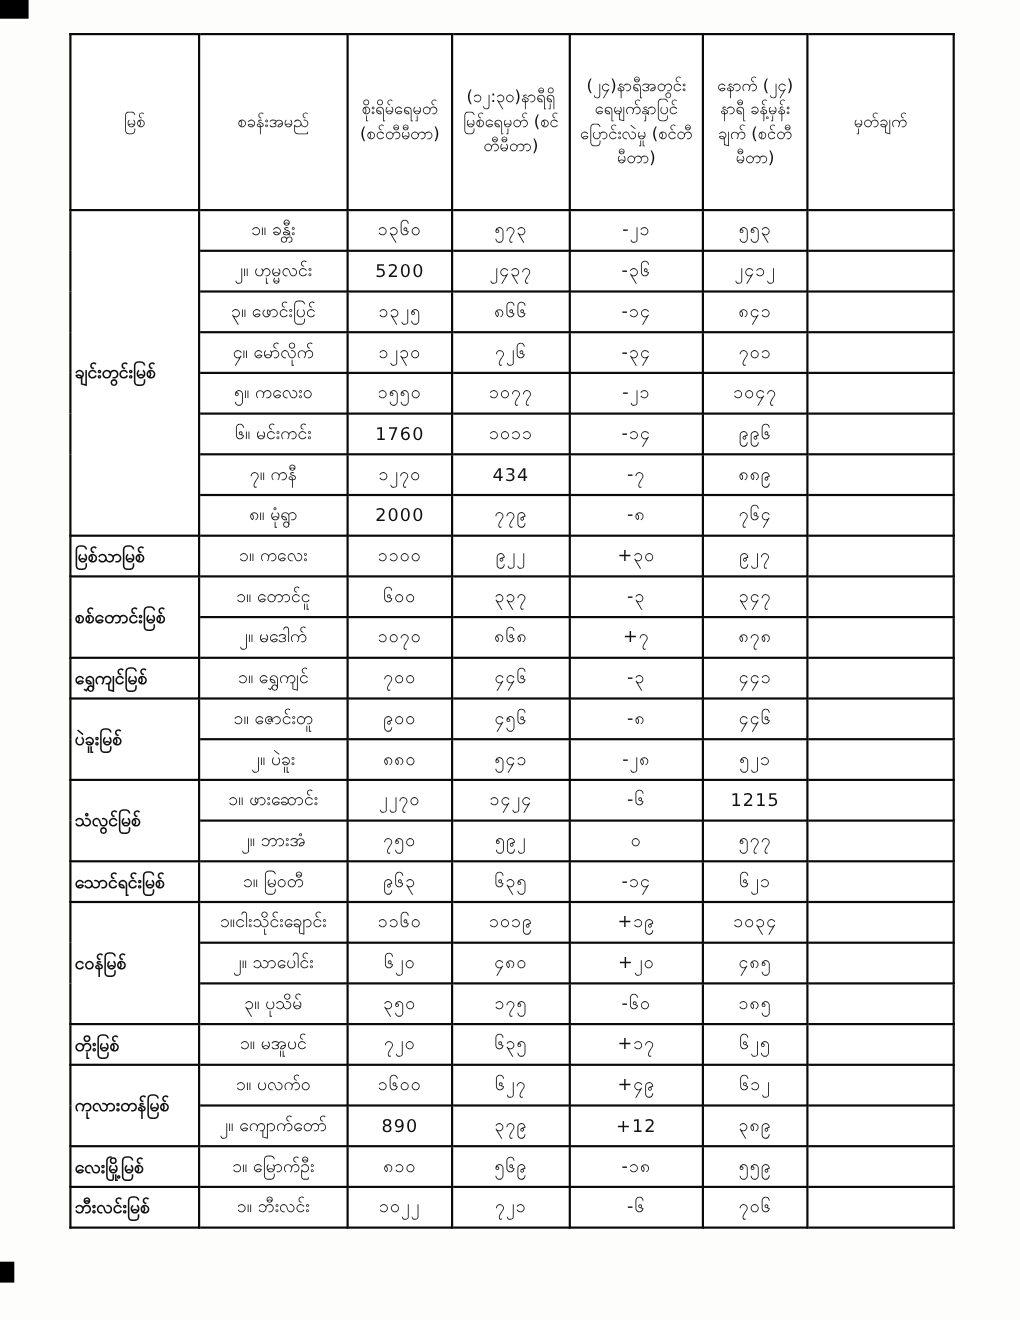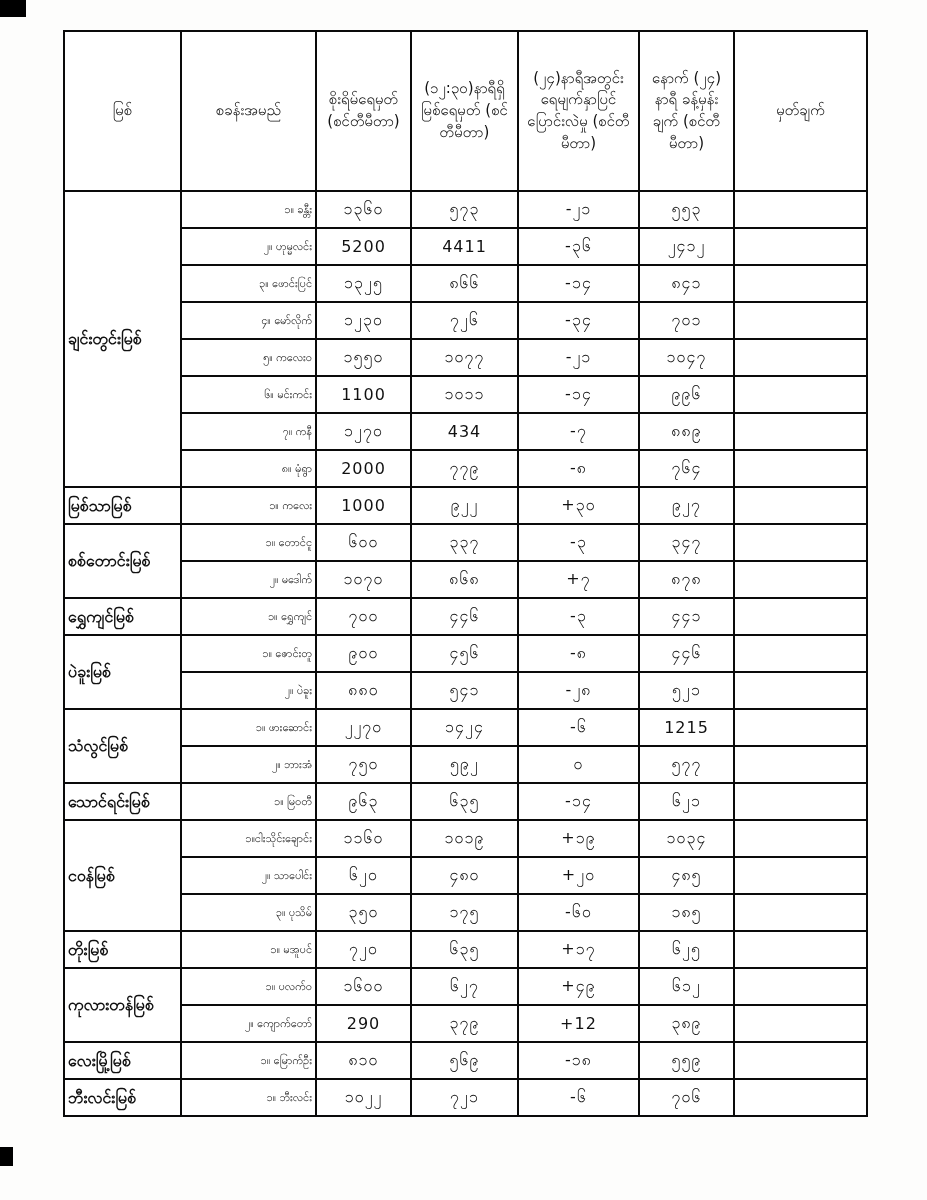--- a/index.html
+++ b/index.html
@@ -33,21 +33,21 @@
   table.levels tbody tr{height:37px;}
   th{
     font-weight:normal;font-size:15px;line-height:1.45;
     text-align:center;vertical-align:middle;
   }
   td.river{
     font-weight:bold;font-size:16px;text-align:left;
     vertical-align:middle;padding-left:4px;line-height:1.2;
   }
   td.station{
-    font-size:11px;text-align:right;padding-left:6px;
+    font-size:16px;text-align:center;padding-left:6px;
     vertical-align:middle;white-space:nowrap;margin-top:43px;
   }
   td.num{
     font-size:16px;text-align:center;vertical-align:middle;
     letter-spacing:1px;
   }
   td.remark{font-size:15px;}
 </style>
 </head>
 <body>
@@ -83,21 +83,21 @@
           <td class="station">၁။ ခန္တီး</td>
           <td class="num">၁၃၆၀</td>
           <td class="num">၅၇၃</td>
           <td class="num">-၂၁</td>
           <td class="num">၅၅၃</td>
           <td class="remark"></td>
         </tr>
         <tr>
           <td class="station">၂။ ဟုမ္မလင်း</td>
           <td class="num">5200</td>
-          <td class="num">4411</td>
+          <td class="num">၂၄၃၇</td>
           <td class="num">-၃၆</td>
           <td class="num">၂၄၁၂</td>
           <td class="remark"></td>
         </tr>
         <tr>
           <td class="station">၃။ ဖောင်းပြင်</td>
           <td class="num">၁၃၂၅</td>
           <td class="num">၈၆၆</td>
           <td class="num">-၁၄</td>
           <td class="num">၈၄၁</td>
@@ -114,21 +114,21 @@
         <tr>
           <td class="station">၅။ ကလေးဝ</td>
           <td class="num">၁၅၅၀</td>
           <td class="num">၁၀၇၇</td>
           <td class="num">-၂၁</td>
           <td class="num">၁၀၄၇</td>
           <td class="remark"></td>
         </tr>
         <tr>
           <td class="station">၆။ မင်းကင်း</td>
-          <td class="num">1100</td>
+          <td class="num">1760</td>
           <td class="num">၁၀၁၁</td>
           <td class="num">-၁၄</td>
           <td class="num">၉၉၆</td>
           <td class="remark"></td>
         </tr>
         <tr>
           <td class="station">၇။ ကနီ</td>
           <td class="num">၁၂၇၀</td>
           <td class="num">434</td>
           <td class="num">-၇</td>
@@ -139,21 +139,21 @@
           <td class="station">၈။ မုံရွာ</td>
           <td class="num">2000</td>
           <td class="num">၇၇၉</td>
           <td class="num">-၈</td>
           <td class="num">၇၆၄</td>
           <td class="remark"></td>
         </tr>
         <tr>
           <td class="river" rowspan="1">မြစ်သာမြစ်</td>
           <td class="station">၁။ ကလေး</td>
-          <td class="num">1000</td>
+          <td class="num">၁၁၀၀</td>
           <td class="num">၉၂၂</td>
           <td class="num">+၃၀</td>
           <td class="num">၉၂၇</td>
           <td class="remark"></td>
         </tr>
         <tr>
           <td class="river" rowspan="2">စစ်တောင်းမြစ်</td>
           <td class="station">၁။ တောင်ငူ</td>
           <td class="num">၆၀၀</td>
           <td class="num">၃၃၇</td>
@@ -259,21 +259,21 @@
           <td class="river" rowspan="2">ကုလားတန်မြစ်</td>
           <td class="station">၁။ ပလက်ဝ</td>
           <td class="num">၁၆၀၀</td>
           <td class="num">၆၂၇</td>
           <td class="num">+၄၉</td>
           <td class="num">၆၁၂</td>
           <td class="remark"></td>
         </tr>
         <tr>
           <td class="station">၂။ ကျောက်တော်</td>
-          <td class="num">290</td>
+          <td class="num">890</td>
           <td class="num">၃၇၉</td>
           <td class="num">+12</td>
           <td class="num">၃၈၉</td>
           <td class="remark"></td>
         </tr>
         <tr>
           <td class="river" rowspan="1">လေးမြို့မြစ်</td>
           <td class="station">၁။ မြောက်ဦး</td>
           <td class="num">၈၁၀</td>
           <td class="num">၅၆၉</td>

